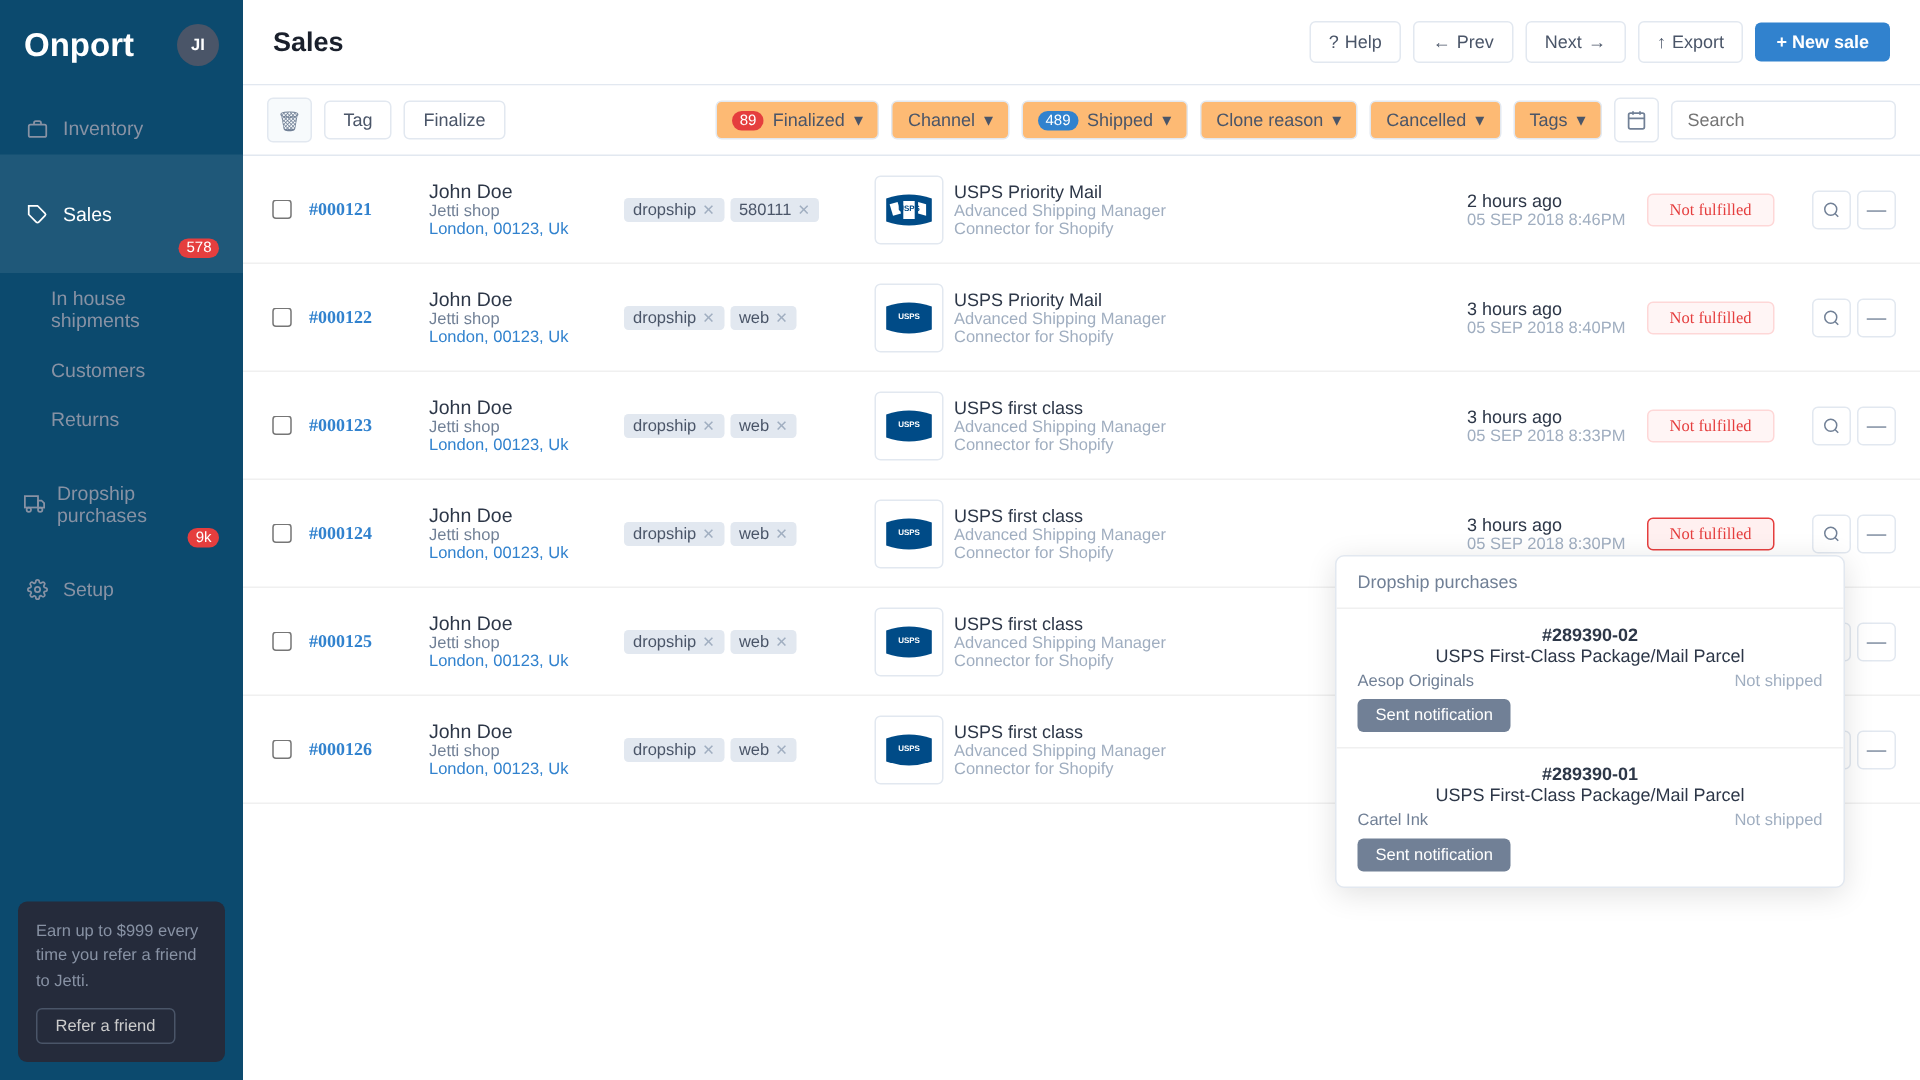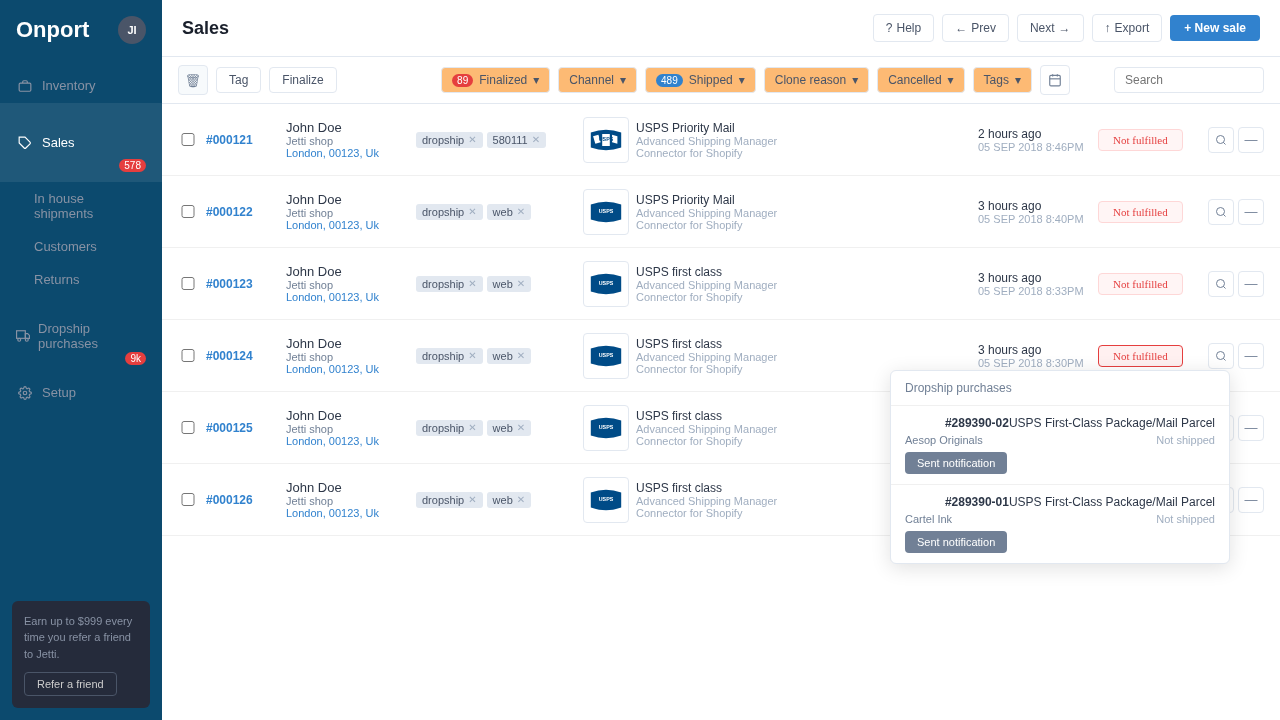--- a/index.html
+++ b/index.html
@@ -183,21 +183,20 @@
       min-width: 20px;
     }
     .filter-badge.blue { background: #3182ce; }
     .search-box {
       padding: 5px 10px;
       border: 1px solid #e2e8f0;
       border-radius: 4px;
       font-size: 12px;
       width: 150px;
       color: #a0aec0;
-      margin-left: 36px;
     }
     .calendar-icon {
       width: 30px; height: 30px;
       border: 1px solid #e2e8f0;
       border-radius: 4px;
       background: #fff;
       display: flex; align-items: center; justify-content: center;
       cursor: pointer;
       color: #718096;
     }
@@ -215,20 +214,21 @@
       padding: 12px 16px;
       position: relative;
       min-height: 72px;
     }
     .row-checkbox { width: 20px; margin-right: 8px; }
     .row-id {
       width: 80px;
       color: #3182ce;
       font-weight: 600;
       font-size: 12px;
+      font-family: Liberation Serif, serif;
     }
     .row-customer { width: 130px; }
     .row-customer-name { font-size: 13px; color: #2d3748; font-weight: 500; }
     .row-shop { font-size: 11px; color: #718096; }
     .row-address { font-size: 11px; color: #3182ce; }
     .row-tags { width: 160px; display: flex; flex-wrap: wrap; gap: 4px; }
     .tag-pill {
       display: inline-flex; align-items: center; gap: 2px;
       background: #e2e8f0;
       border-radius: 3px;
@@ -295,23 +295,24 @@
       border-bottom: 1px solid #f0f0f0;
       font-weight: 500;
     }
     .popup-item {
       padding: 10px 14px;
       border-bottom: 1px solid #f0f0f0;
     }
     .popup-item:last-child { border-bottom: none; }
     .popup-item-top {
       display: flex;
-      justify-content: flex-end;
+      justify-content: space-between;
       align-items: center;
       margin-bottom: 4px;
+      flex-direction: column;
     }
     .popup-item-id { font-size: 12px; color: #2d3748; font-weight: 600; }
     .popup-item-service { font-size: 12px; color: #2d3748; }
     .popup-item-bottom {
       display: flex;
       justify-content: space-between;
       align-items: center;
     }
     .popup-item-vendor { font-size: 11px; color: #718096; }
     .popup-item-status { font-size: 11px; color: #a0aec0; }

